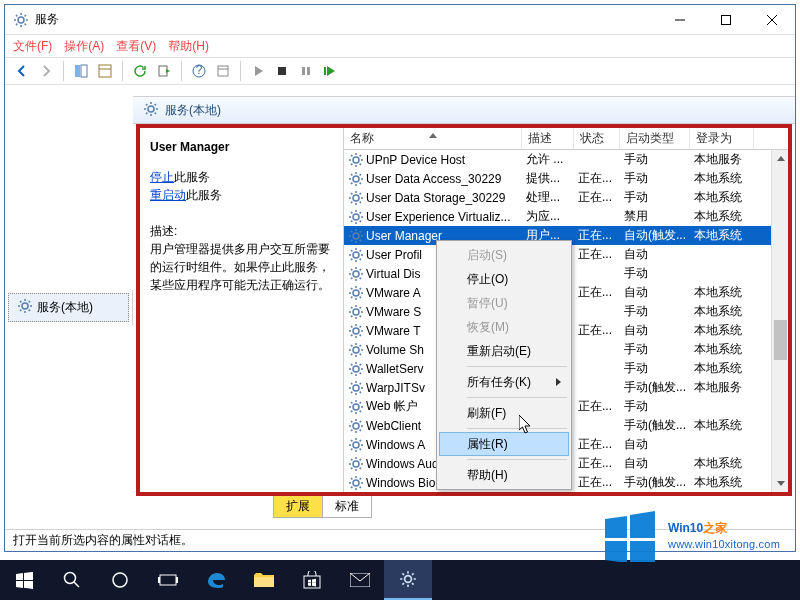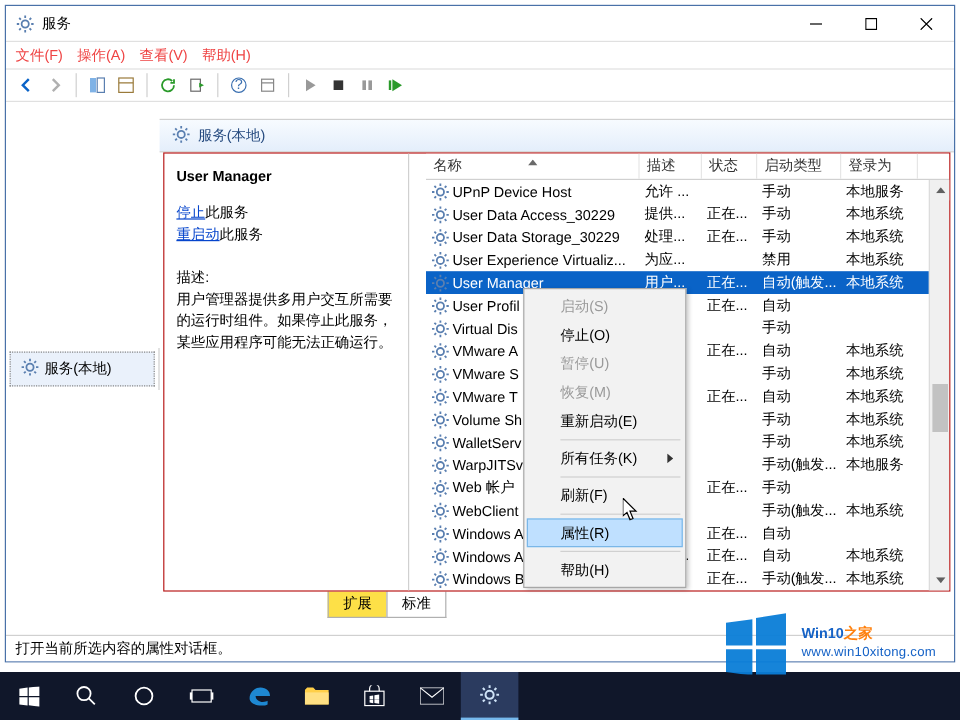--- a/index.html
+++ b/index.html
@@ -21,21 +21,21 @@
 .tb-btn svg { width:14px; height:14px; }
 
 
 .body-area { display:flex; height:calc(100% - 30px - 22px - 28px - 22px);align-items:center; }
 .left-panel { width:128px; border-right:1px solid #d0d0d0; background:#fff; }
 .left-item { display:flex; align-items:center; gap:4px; padding:4px 8px; background:#eaf1fb; border:1px dotted #888; margin:3px; }
 
 .right-panel { flex:1; display:flex; flex-direction:column; }
 .right-header { height:28px; display:flex; align-items:center; gap:6px; padding:0 10px; background:linear-gradient(#f7fbff,#e4eefb); border-bottom:1px solid #d0d0d0; border-top:1px solid #d0d0d0; }
 .right-header .hdr-text { font-size:12px; color:#254a7f; }
-.right-body { flex:1; display:flex; position:relative; border:1px solid #b91c1c; margin:0 3px;gap:14px; }
+.right-body { flex:1; display:flex; position:relative; border:4px solid #b91c1c; margin:0 3px; }
 .detail-panel { width:204px; padding:12px 10px; border-right:1px solid #d0d0d0; }
 .detail-panel h3 { font-weight:bold; font-size:12px; margin-bottom:14px; }
 .detail-panel a { color:#0645cc; display:inline; }
 .detail-panel .links { margin-bottom:18px; line-height:18px; }
 .detail-panel .desc { line-height:18px; }
 
 .list-panel { flex:1; overflow:hidden; position:relative; }
 .list-header { display:flex; height:22px; border-bottom:1px solid #d0d0d0; background:#fff; }
 .list-header .col { border-right:1px solid #e6e6e6; padding:3px 6px; display:flex; align-items:center; color:#333; position:relative; }
 .list-header .sort-ind { position:absolute; left:50%; top:-1px; transform:translateX(-50%); }

